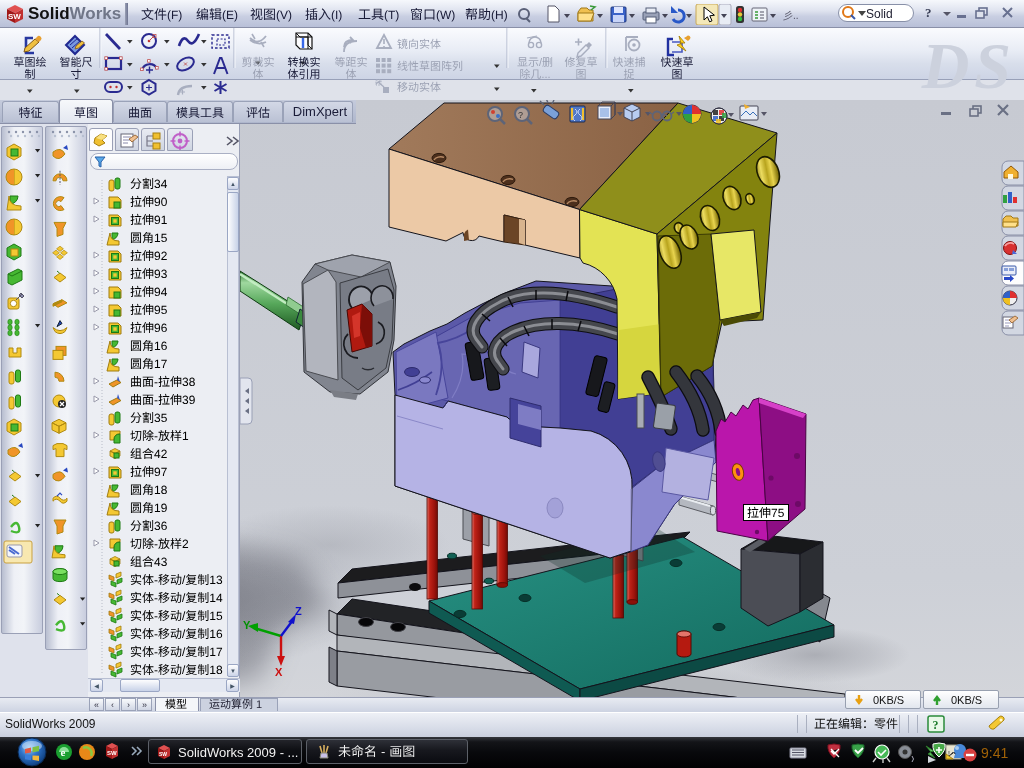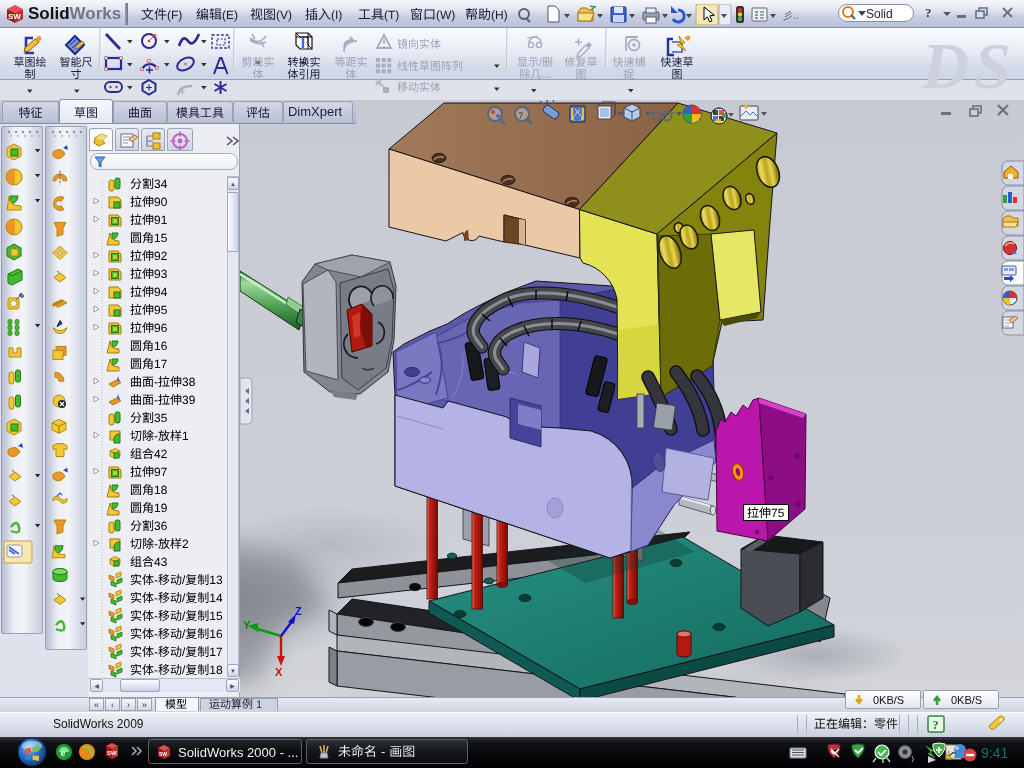--- a/index.html
+++ b/index.html
@@ -466,21 +466,21 @@
     <path d="M684 38 l4 3 l2 -2 a2 2 0 0 0 -3.4 -2.6 z" fill="#e8a030"></path>
   </svg>
 <div style="position:absolute;left:0;top:100px;width:356px;height:24px;
 background:linear-gradient(#c5cbdc,#aeb6cc);border-bottom:1px solid #8a90a8;"></div>
 <div style="position:absolute;left:2px;top:101px;width:57px;height:21px;background:linear-gradient(#d3d8e6,#bac1d4);border:1px solid #9aa2b8;border-bottom:none;border-radius:3px 3px 0 0;"></div>
 <div style="position:absolute;left:59px;top:99px;width:54px;height:24px;background:linear-gradient(#f6f8fb,#e3e7f0);border:1px solid #8a90a8;border-bottom:none;border-radius:3px 3px 0 0;"></div>
 <div style="position:absolute;left:113px;top:101px;width:54px;height:21px;background:linear-gradient(#d3d8e6,#bac1d4);border:1px solid #9aa2b8;border-bottom:none;border-radius:3px 3px 0 0;"></div>
 <div style="position:absolute;left:167px;top:101px;width:66px;height:21px;background:linear-gradient(#d3d8e6,#bac1d4);border:1px solid #9aa2b8;border-bottom:none;border-radius:3px 3px 0 0;"></div>
 <div style="position:absolute;left:233px;top:101px;width:50px;height:21px;background:linear-gradient(#d3d8e6,#bac1d4);border:1px solid #9aa2b8;border-bottom:none;border-radius:3px 3px 0 0;"></div>
 <div style="position:absolute;left:283px;top:101px;width:70px;height:21px;background:linear-gradient(#d3d8e6,#bac1d4);border:1px solid #9aa2b8;border-bottom:none;border-radius:3px 3px 0 0;"></div>
-<div style="position:absolute;left:283px;top:104px;width:64px;text-align:center;font:13px 'Liberation Sans';color:#1a1c38;">DimXpert</div>
+<div style="position:absolute;left:283px;top:104px;width:64px;text-align:right;font:13px 'Liberation Sans';color:#1a1c38;">DimXpert</div>
 <div style="position:absolute;left:0;top:124px;width:88px;height:588px;background:#dfe2ec;"></div>
 <div style="position:absolute;left:1px;top:126px;width:42px;height:508px;
 background:linear-gradient(90deg,#b8bed0 0%,#eef0f6 30%,#f2f4f8 55%,#c8cdde 100%);
 border:1px solid #9aa0b6;border-radius:2px;"></div>
 <svg style="position:absolute;left:3px;top:129px;" width="40" height="10">
     <circle cx="6" cy="3" r="1.2" fill="#8a92a8"></circle>
     <circle cx="8" cy="7" r="1.2" fill="#b8c0d0"></circle>
     <circle cx="13" cy="3" r="1.2" fill="#8a92a8"></circle>
     <circle cx="15" cy="7" r="1.2" fill="#b8c0d0"></circle>
     <circle cx="20" cy="3" r="1.2" fill="#8a92a8"></circle>
@@ -715,21 +715,21 @@
 <div style="position:absolute;left:0;top:697px;width:1024px;height:15px;
 background:linear-gradient(#e8ebf2,#cdd3e2);border-top:1px solid #9aa0b6;"></div>
 <div style="position:absolute;left:89px;top:698px;width:15px;height:13px;background:linear-gradient(#f8fafc,#d0d6e4);border:1px solid #9aa2b8;font:9px 'Liberation Sans';color:#334;text-align:center;line-height:12px;">«</div>
 <div style="position:absolute;left:105px;top:698px;width:15px;height:13px;background:linear-gradient(#f8fafc,#d0d6e4);border:1px solid #9aa2b8;font:9px 'Liberation Sans';color:#334;text-align:center;line-height:12px;">‹</div>
 <div style="position:absolute;left:121px;top:698px;width:15px;height:13px;background:linear-gradient(#f8fafc,#d0d6e4);border:1px solid #9aa2b8;font:9px 'Liberation Sans';color:#334;text-align:center;line-height:12px;">›</div>
 <div style="position:absolute;left:137px;top:698px;width:15px;height:13px;background:linear-gradient(#f8fafc,#d0d6e4);border:1px solid #9aa2b8;font:9px 'Liberation Sans';color:#334;text-align:center;line-height:12px;">»</div>
 <div style="position:absolute;left:155px;top:697px;width:44px;height:14px;background:#f4f6f9;border:1px solid #8a90a8;border-bottom:none;"></div>
 <div style="position:absolute;left:200px;top:698px;width:78px;height:13px;background:#ccd2e0;border:1px solid #9aa2b8;border-bottom:none;"></div>
 <div style="position:absolute;left:0;top:712px;width:1024px;height:25px;
 background:linear-gradient(#eef0f6,#d5dae6 70%,#c9cfdd);border-top:1px solid #fff;"></div>
-<div style="position:absolute;left:5px;top:717px;font:12px 'Liberation Sans';color:#111;margin-left:48px;">SolidWorks 2009</div>
+<div style="position:absolute;left:5px;top:717px;font:12px 'Liberation Sans';color:#111;">SolidWorks 2009</div>
 <div style="position:absolute;left:797px;top:715px;width:1px;height:18px;background:#aab0c0;"></div>
 <div style="position:absolute;left:806px;top:715px;width:1px;height:18px;background:#aab0c0;"></div>
 <div style="position:absolute;left:899px;top:715px;width:1px;height:18px;background:#aab0c0;"></div>
 <div style="position:absolute;left:908px;top:715px;width:1px;height:18px;background:#aab0c0;"></div>
 <div style="position:absolute;left:917px;top:715px;width:1px;height:18px;background:#aab0c0;"></div>
 <svg style="position:absolute;left:927px;top:715px;" width="18" height="18" viewBox="0 0 18 18">
 <rect x="1" y="1" width="16" height="16" rx="2" fill="#e8f8e8" stroke="#2a8a3a" stroke-width="1.5"></rect>
 <text x="5.5" y="13.5" font-family="Liberation Serif" font-weight="bold" font-size="12" fill="#1a7a2a">?</text>
   </svg>
 <svg style="position:absolute;left:986px;top:714px;" width="22" height="20" viewBox="0 0 22 20">
@@ -775,21 +775,21 @@
 <text x="53" y="14" font-family="Liberation Sans" font-weight="bold" font-size="6" fill="#fff">SW</text>
 <path d="M78 6 l4 4 l-4 4 M83 6 l4 4 l-4 4" stroke="#9ab" stroke-width="1.6" fill="none"></path>
 </svg>
 <div style="position:absolute;left:148px;top:739px;width:154px;height:25px;background:linear-gradient(#23242a,#0e0f13 45%,#05060a);border:1px solid #5c6068;border-radius:3px;"></div>
 <svg style="position:absolute;left:156px;top:744px;" width="16" height="16" viewBox="0 0 16 16">
 <polygon points="2,4 8,1 14,4 8,7" fill="#e05050"></polygon>
     <polygon points="2,4 8,7 8,15 2,12" fill="#a01818"></polygon>
 <polygon points="14,4 8,7 8,15 14,12" fill="#c03030"></polygon>
 <text x="3" y="12" font-family="Liberation Sans" font-weight="bold" font-size="5" fill="#fff">SW</text>
   </svg>
-<div style="position:absolute;left:178px;top:745px;font:13px 'Liberation Sans';color:#f2f2f2;">SolidWorks 2000 - ...</div>
+<div style="position:absolute;left:178px;top:745px;font:13px 'Liberation Sans';color:#f2f2f2;">SolidWorks 2009 - ...</div>
 <div style="position:absolute;left:306px;top:739px;width:162px;height:25px;background:linear-gradient(#2e3038,#17181e 45%,#0a0b10);border:1px solid #5c6068;border-radius:3px;"></div>
 <svg style="position:absolute;left:316px;top:744px;" width="16" height="16" viewBox="0 0 16 16">
 <path d="M4 2 l2 7 M8 1 v8 M12 2 l-2 7" stroke="#d8b060" stroke-width="1.6"></path>
 <path d="M5 9 h6 l1 5 h-8 z" fill="#c8c0e8" stroke="#887"></path>
   </svg>
 <svg style="position:absolute;left:788px;top:742px;" width="190" height="22" viewBox="0 0 190 22">
 <rect x="2" y="6" width="16" height="10" rx="1" fill="#d8dce2" stroke="#889"></rect>
 <path d="M4 8 h12 M4 10.5 h12 M4 13 h12" stroke="#556" stroke-width="1"></path>
 <path d="M40 3 q6 -2 12 0 q1 7 -6 13 q-7 -6 -6 -13 z" fill="#c03040" stroke="#801020"></path>
 <path d="M43 9 l3 3 l5 -5 m-8 0 l8 8" stroke="#fff" stroke-width="1.4"></path>
@@ -810,21 +810,21 @@
 </svg>
 <svg style="position:absolute;left:930px;top:742px;" width="50" height="22" viewBox="0 0 50 22">
 <path d="M3 2 q6 -2 12 0 q1 7 -6 13 q-7 -6 -6 -13 z" fill="#48a848" stroke="#fff" stroke-width="1"></path>
 <path d="M6 8 h6 m-3 -3 v6" stroke="#fff" stroke-width="1.6"></path>
 <circle cx="30" cy="8" r="6" fill="#4888d8"></circle>
     <circle cx="27" cy="6" r="2" fill="#a8ccf0"></circle>
 <path d="M24 16 a6 6 0 0 1 12 0 z" fill="#4888d8"></path>
 <circle cx="40" cy="13" r="6.5" fill="#d84040"></circle>
     <rect x="36" y="11.8" width="8" height="2.4" fill="#fff"></rect>
 </svg>
-<div style="position:absolute;left:981px;top:745px;font:14px 'Liberation Sans';color:#0f766e;">9:41</div>
+<div style="position:absolute;left:981px;top:745px;font:14px 'Liberation Sans';color:#a16207;">9:41</div>
 <svg style="position:absolute;left:0;top:0;pointer-events:none;" width="1024" height="768" viewBox="0 0 1024 768">
     <defs>
       <path id="gs6587" d="M423 -823C453 -774 485 -707 497 -666L580 -693C566 -734 531 -799 501 -847ZM50 -664V-590H206C265 -438 344 -307 447 -200C337 -108 202 -40 36 7C51 25 75 60 83 78C250 24 389 -48 502 -146C615 -46 751 28 915 73C928 52 950 20 967 4C807 -36 671 -107 560 -201C661 -304 738 -432 796 -590H954V-664ZM504 -253C410 -348 336 -462 284 -590H711C661 -455 592 -344 504 -253Z"></path>
       <path id="gs4EF6" d="M317 -341V-268H604V80H679V-268H953V-341H679V-562H909V-635H679V-828H604V-635H470C483 -680 494 -728 504 -775L432 -790C409 -659 367 -530 309 -447C327 -438 359 -420 373 -409C400 -451 425 -504 446 -562H604V-341ZM268 -836C214 -685 126 -535 32 -437C45 -420 67 -381 75 -363C107 -397 137 -437 167 -480V78H239V-597C277 -667 311 -741 339 -815Z"></path>
       <path id="gl0028" d="M62 -260Q62 -401 106 -513Q150 -625 242 -725H327Q236 -623 193 -509Q150 -395 150 -259Q150 -124 193 -10Q235 104 327 207H242Q150 107 106 -5Q62 -118 62 -258Z"></path>
       <path id="gl0046" d="M175 -612V-356H559V-279H175V0H82V-688H571V-612Z"></path>
       <path id="gl0029" d="M271 -258Q271 -117 227 -4Q183 108 91 207H6Q98 104 140 -9Q183 -123 183 -259Q183 -395 140 -509Q97 -623 6 -725H91Q183 -625 227 -512Q271 -400 271 -260Z"></path>
       <path id="gs7F16" d="M40 -54 58 15C140 -18 245 -61 346 -103L332 -163C223 -121 114 -79 40 -54ZM61 -423C75 -430 98 -435 205 -450C167 -386 132 -335 116 -316C87 -278 66 -252 45 -248C53 -230 64 -196 68 -182C87 -194 118 -204 339 -255C336 -271 333 -298 334 -317L167 -282C238 -374 307 -486 364 -597L303 -632C286 -593 265 -554 245 -517L133 -505C190 -593 246 -706 287 -815L215 -840C179 -719 112 -587 91 -554C71 -520 55 -496 38 -491C46 -473 57 -438 61 -423ZM624 -350V-202H541V-350ZM675 -350H746V-202H675ZM481 -412V72H541V-143H624V47H675V-143H746V46H797V-143H871V7C871 14 868 16 861 17C854 17 836 17 814 16C822 32 829 56 831 73C867 73 890 71 908 62C926 52 930 35 930 8V-413L871 -412ZM797 -350H871V-202H797ZM605 -826C621 -798 637 -762 648 -732H414V-515C414 -361 405 -139 314 21C329 28 360 50 372 63C465 -99 482 -335 483 -498H920V-732H729C717 -765 697 -811 675 -846ZM483 -668H850V-561H483Z"></path>
       <path id="gs8F91" d="M551 -751H819V-650H551ZM482 -808V-594H892V-808ZM81 -332C89 -340 119 -346 153 -346H244V-202L40 -167L56 -94L244 -132V76H313V-146L427 -169L423 -234L313 -214V-346H405V-414H313V-568H244V-414H148C176 -483 204 -565 228 -650H412V-722H247C255 -756 263 -791 269 -825L196 -840C191 -801 183 -761 174 -722H47V-650H157C136 -570 115 -504 105 -479C88 -435 75 -403 58 -398C66 -380 77 -346 81 -332ZM815 -472V-386H560V-472ZM400 -76 412 -8 815 -40V80H885V-46L959 -52L960 -115L885 -110V-472H953V-535H423V-472H491V-82ZM815 -329V-242H560V-329ZM815 -185V-105L560 -86V-185Z"></path>
       <path id="gl0045" d="M82 0V-688H604V-612H175V-391H575V-316H175V-76H624V0Z"></path>

